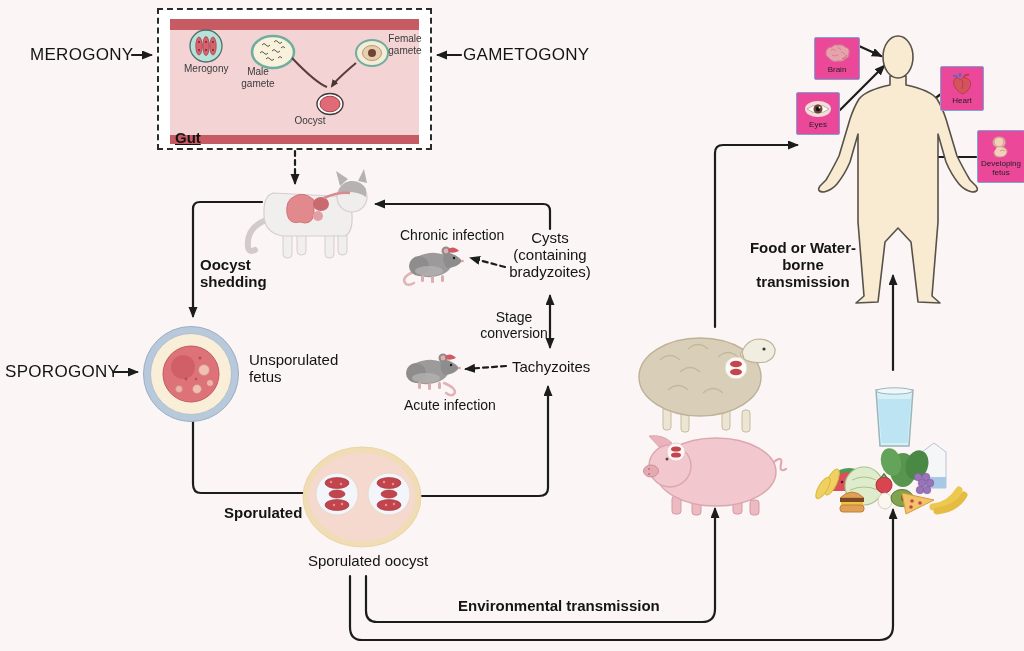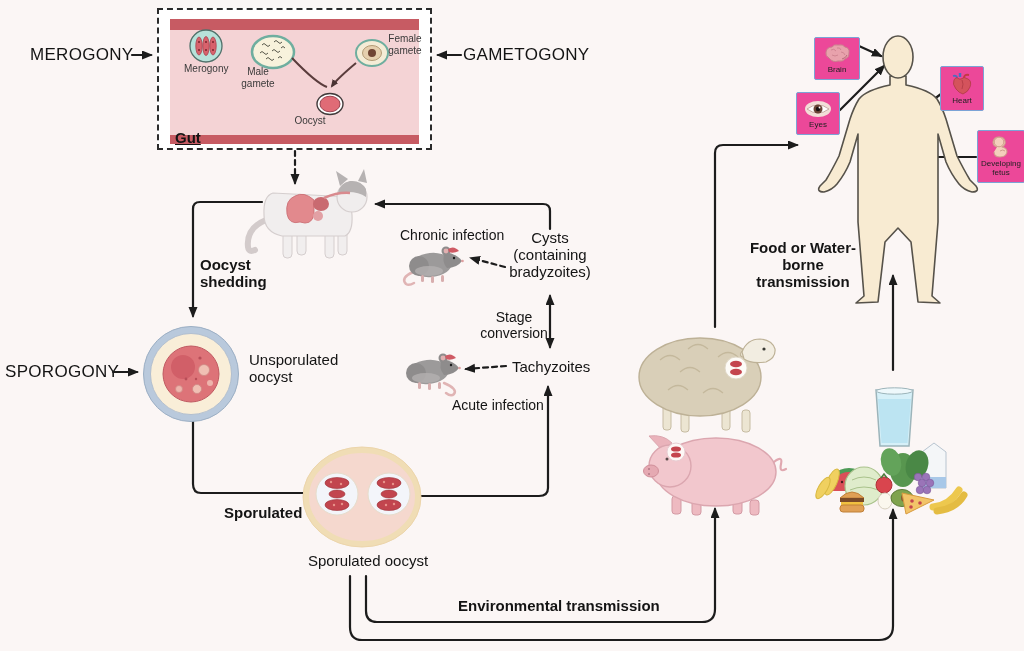--- a/index.html
+++ b/index.html
@@ -294,29 +294,29 @@
       <rect x="841" y="502" width="22" height="3" fill="#f0c040"></rect>
       <rect x="840" y="505" width="24" height="7" rx="3" fill="#e0a055" stroke="#c08038"></rect>
     </g>
   </svg>
 
   <div class="lbl caps" style="left:30px;top:45px;">MEROGONY</div>
   <div class="lbl caps" style="left:463px;top:45px;">GAMETOGONY</div>
   <div class="lbl caps" style="left:5px;top:362px;">SPOROGONY</div>
 
   <div class="lbl bold s15" style="left:200px;top:257px;width:76px;">Oocyst shedding</div>
-  <div class="lbl s15" style="left:249px;top:352px;width:100px;">Unsporulated oocyst</div>
+  <div class="lbl s15" style="left:249px;top:352px;width:100px;">Unsporulated fetus</div>
   <div class="lbl bold s15" style="left:224px;top:505px;">Sporulated</div>
   <div class="lbl s15" style="left:308px;top:553px;width:140px;">Sporulated oocyst</div>
 
   <div class="lbl s14" style="left:400px;top:228px;">Chronic infection</div>
   <div class="lbl s15 ctr" style="left:498px;top:230px;width:104px;">Cysts (containing bradyzoites)</div>
   <div class="lbl s14 ctr" style="left:478px;top:310px;width:72px;">Stage conversion</div>
   <div class="lbl s15" style="left:512px;top:359px;">Tachyzoites</div>
-  <div class="lbl s14" style="left:404px;top:398px;margin-left:48px;">Acute infection</div>
+  <div class="lbl s14" style="left:404px;top:398px;">Acute infection</div>
 
   <div class="lbl bold s15 ctr" style="left:747px;top:240px;width:112px;">Food or Water-borne transmission</div>
   <div class="lbl bold s15" style="left:458px;top:598px;">Environmental transmission</div>
 
   <div class="organ-box" style="left:814px;top:37px;width:44px;height:41px;">
     <svg width="28" height="22" viewBox="0 0 28 22">
       <path d="M6,15 Q2,13 3,9 Q4,4 9,4 Q11,1 15,2 Q20,1 22,4 Q27,5 26,10 Q27,14 22,16 Q20,19 15,18 Q10,20 6,15 Z" fill="#e8a2ac" stroke="#c97e8c" stroke-width="1"></path>
       <path d="M8,7 q3,-2 5,1 M14,5 q3,-1 4,2 M9,12 q3,2 6,0 M18,9 q3,0 4,3" stroke="#c97e8c" stroke-width="0.8" fill="none"></path>
       <path d="M19,16 q4,-1 5,-4" stroke="#b86a7a" stroke-width="1" fill="none"></path>
     </svg>

